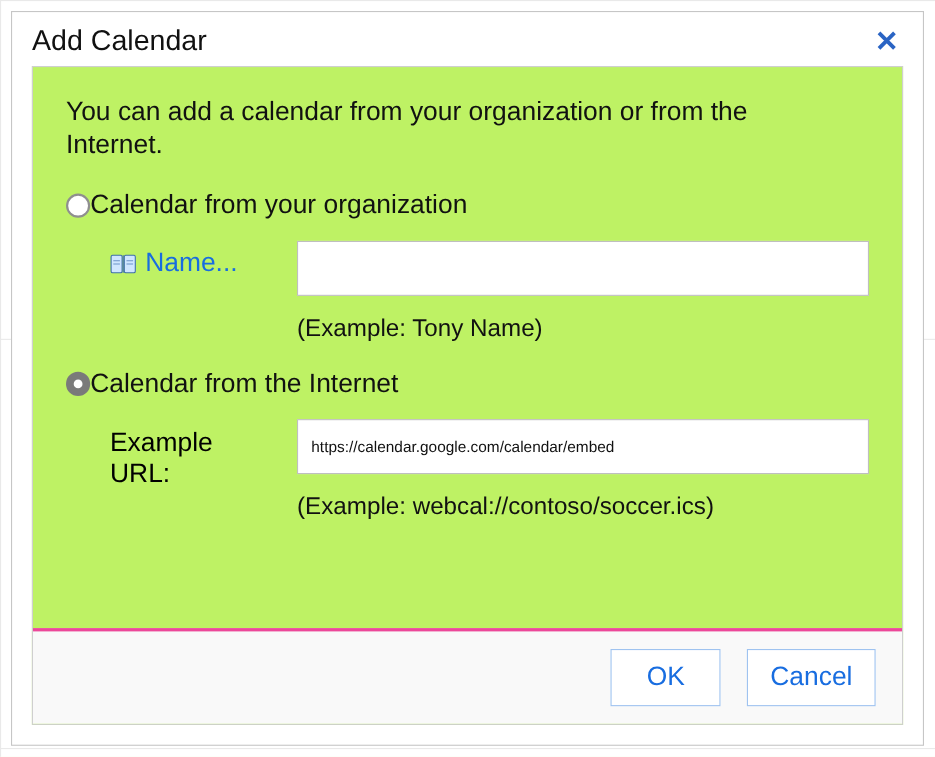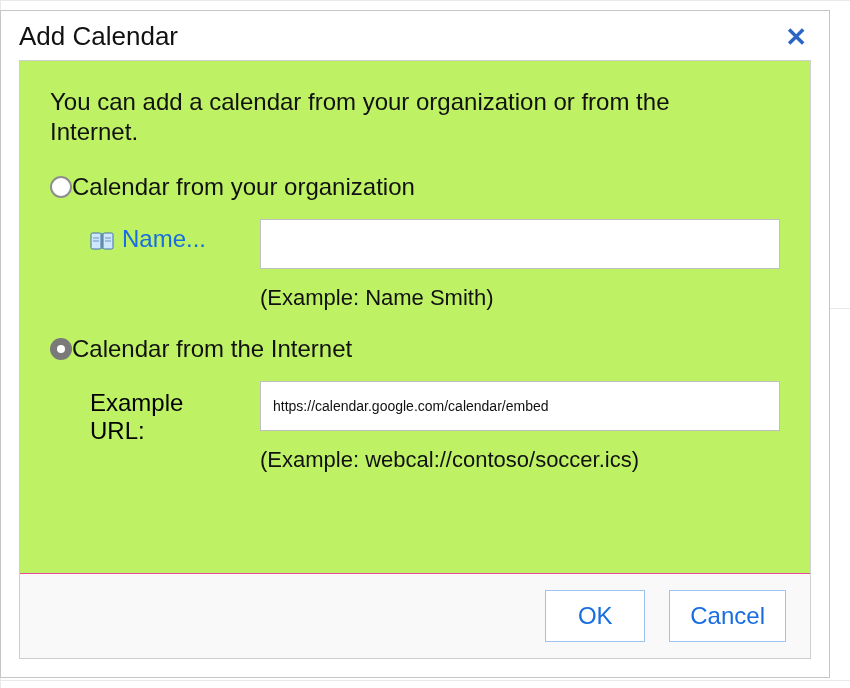--- a/index.html
+++ b/index.html
@@ -17,21 +17,21 @@
   .bg-lines {
     position: absolute;
     inset: 0;
     pointer-events: none;
   }
   .bg-lines .hline { position:absolute; left:0; right:0; height:1px; background:#e9e9e9; }
   .bg-lines .vline { position:absolute; top:0; bottom:0; width:1px; background:#e9e9e9; }
 
   .dialog {
     position: absolute;
-    left: 0;
+    left: 10px;
     top: 10px;
     width: 830px;
     height: 668px;
     background: #fff;
     border: 1px solid #c6c6c6;
     box-sizing: border-box;
     display: flex;
     flex-direction: column;
   }
 
@@ -159,21 +159,21 @@
     background: #fff;
   }
 
   .example {
     margin-top: 16px;
     font-size: 22px;
     color: #111;
   }
 
   .buttonbar {
-    border-top: 1px solid #ec4899;
+    border-top: 3px solid #ec4899;
     background: #f9f9f9;
     padding: 16px 24px;
     display: flex;
     justify-content: flex-end;
     gap: 24px;
   }
   .btn {
     min-width: 100px;
     height: 52px;
     border: 1px solid #9fc3f0;
@@ -227,21 +227,21 @@
                 <line x1="3" y1="7" x2="9" y2="7" stroke="#6b93c9" stroke-width="1"></line>
                 <line x1="3" y1="10" x2="9" y2="10" stroke="#6b93c9" stroke-width="1"></line>
                 <line x1="15" y1="7" x2="21" y2="7" stroke="#6b93c9" stroke-width="1"></line>
                 <line x1="15" y1="10" x2="21" y2="10" stroke="#6b93c9" stroke-width="1"></line>
               </svg>
             </span>
             <span class="name-link">Name...</span>
           </div>
           <div class="input-col">
             <input type="text" class="text-input" style="">
-            <div class="example">(Example: Name Smith)</div>
+            <div class="example">(Example: Tony Name)</div>
           </div>
         </div>
       </div>
 
       <div class="option">
         <div class="option-head">
           <div class="radio selected"></div>
           <div class="option-label">Calendar from the Internet</div>
         </div>
         <div class="row">

